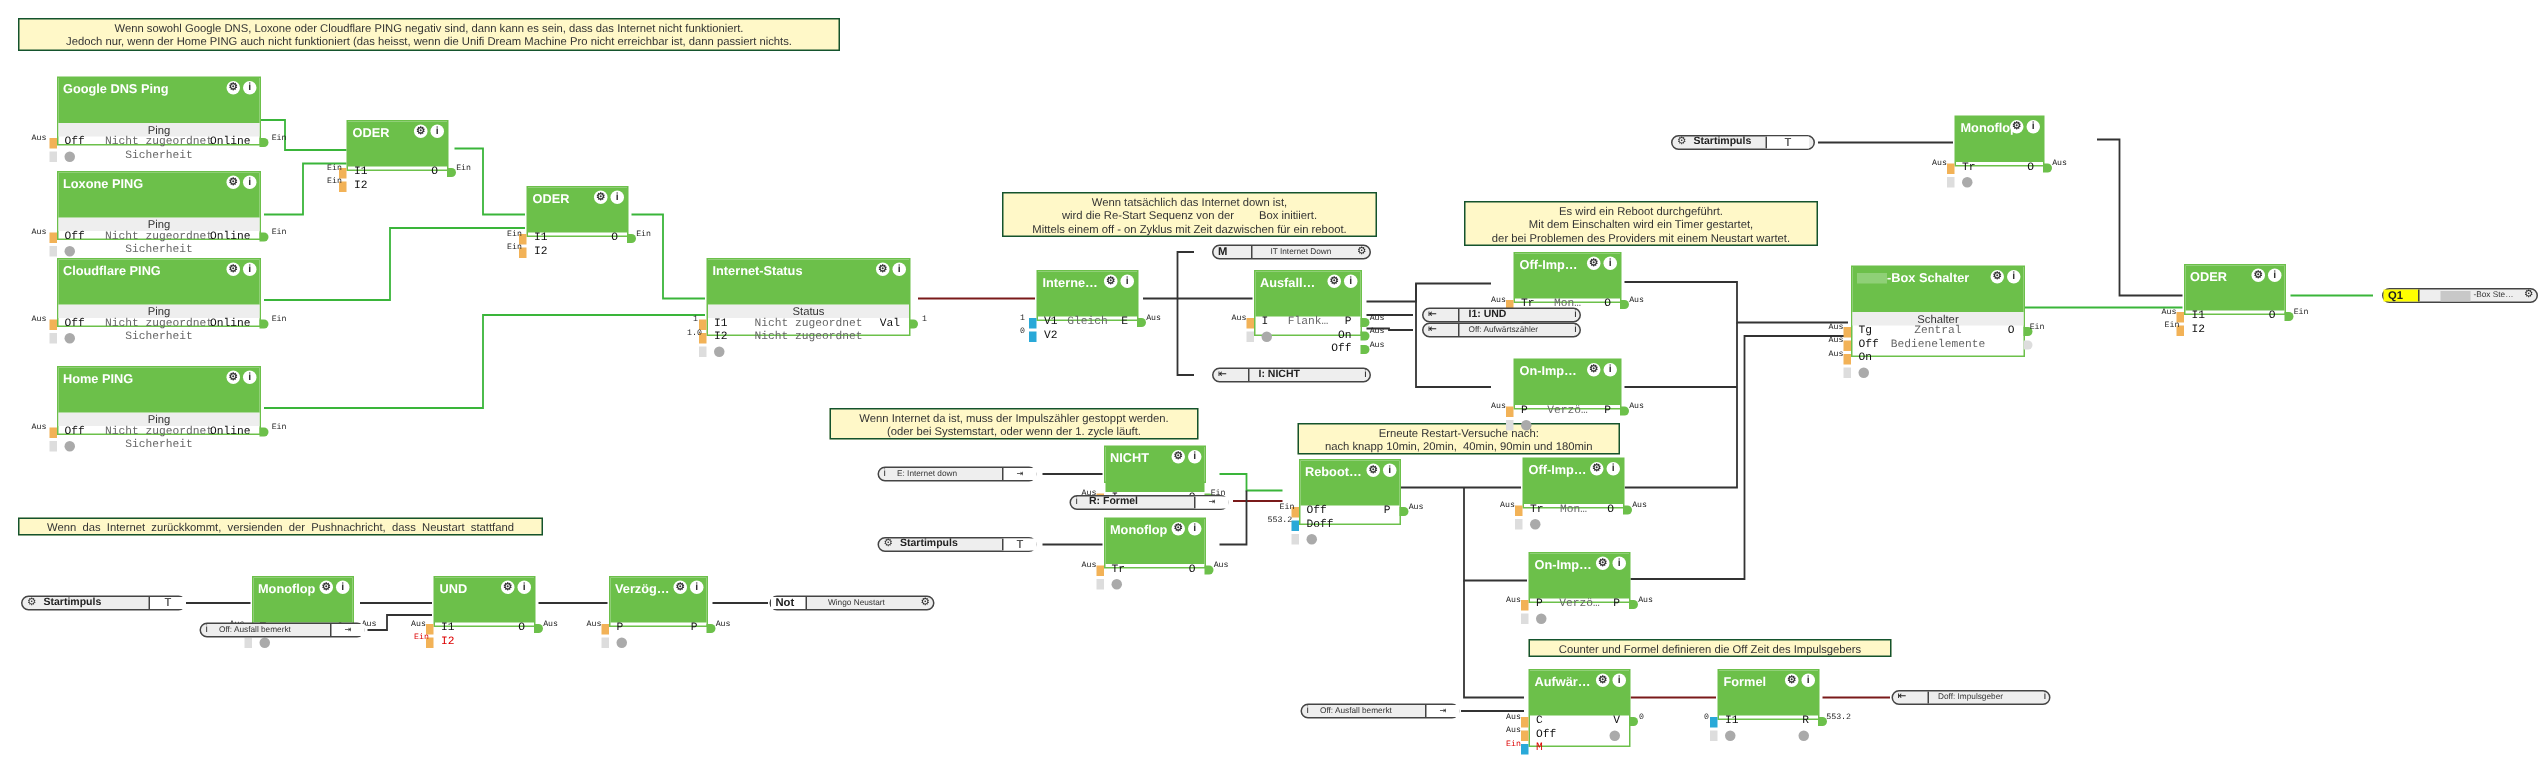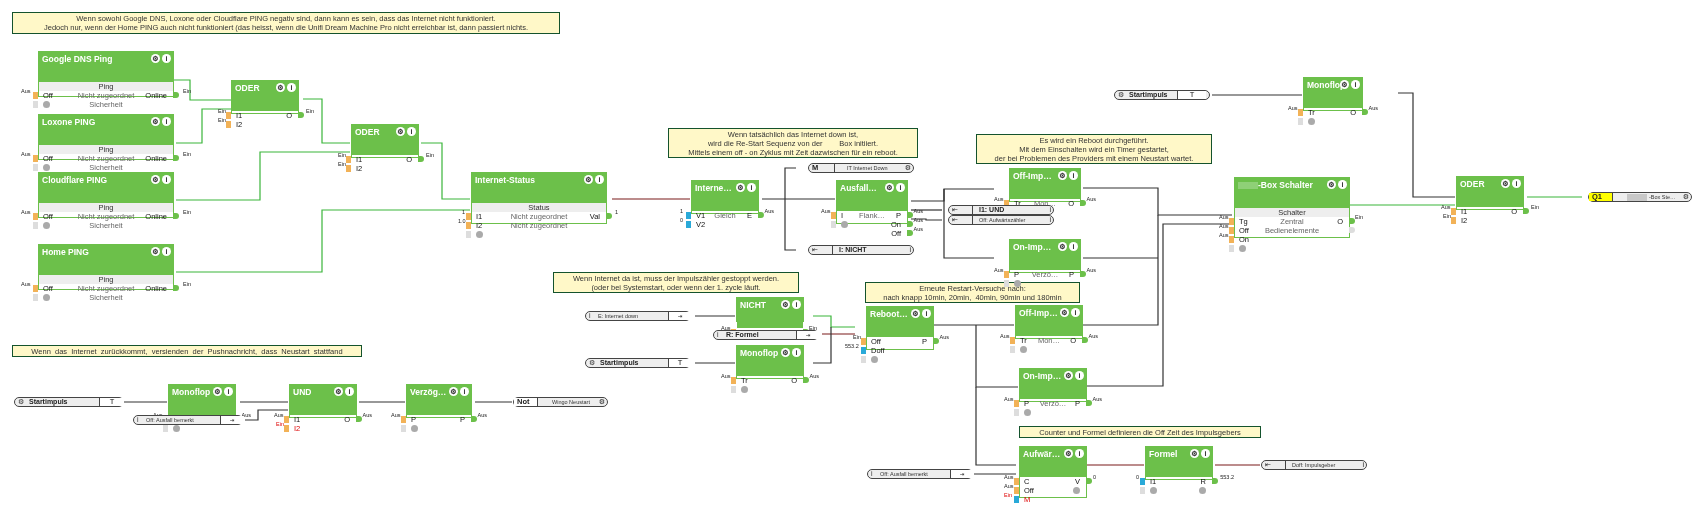--- a/index.html
+++ b/index.html
@@ -5,21 +5,21 @@
   html,body{margin:0;padding:0;background:#fff;}
   body{width:1698px;height:505px;position:relative;overflow:hidden;font-family:"Liberation Sans",sans-serif;font-size:8px;color:#222;}
   #wires{position:absolute;left:0;top:0;width:1698px;height:505px;pointer-events:none;}
   .note{position:absolute;background:#fff8c8;border:1px solid #14532d;text-align:center;font-size:7.5px;line-height:9px;color:#333;padding:1px 4px;box-sizing:border-box;white-space:pre;}
   .blk{position:absolute;background:#fff;border:1.5px solid #6cc04a;box-sizing:border-box;}
   .blk .hd{background:#6cc04a;color:#fff;font-weight:bold;font-size:8.5px;height:30px;line-height:14px;padding-left:3px;position:relative;white-space:nowrap;overflow:hidden;}
   .blk .hd .ic{position:absolute;top:2px;width:9px;height:9px;border-radius:50%;background:#fff;color:#333;font-size:7px;line-height:9px;text-align:center;font-weight:bold;}
   .blk .hd .gear{right:13px;}
   .blk .hd .info{right:2px;}
   .blk .sub{background:#eee;text-align:center;font-size:7.5px;height:9px;line-height:9px;color:#333;}
-  .row{position:relative;height:9px;line-height:9px;font-size:7.5px;white-space:nowrap;}
+  .row{position:relative;height:9px;line-height:9px;font-size:7.5px;white-space:nowrap;font-family:Liberation Mono, monospace;}
   .row .l{position:absolute;left:4px;color:#111;}
   .row .m{position:absolute;left:0;right:0;text-align:center;color:#666;}
   .row .r{position:absolute;right:6px;color:#111;}
   .plus{display:inline-block;width:7px;height:7px;border-radius:50%;background:#aaa;position:absolute;left:4px;top:1px;}
   .port-in{position:absolute;left:-6px;top:1px;width:5px;height:7px;background:#f2b257;}
   .port-in.blue{background:#29a9d8;}
   .port-in.grey{background:#ddd;}
   .port-out{position:absolute;right:-6px;top:1px;width:6px;height:6px;border-radius:0 3px 3px 0;background:#6cc04a;}
   .port-out.grey{background:#ddd;}
   .plabel{position:absolute;font-size:5.5px;color:#222;white-space:nowrap;}
@@ -605,17 +605,17 @@
 <div class="ref" style="left:14px;top:397px;width:110px;">
   <span class="tx" style="left:3px;font-size:7px;">⚙</span>
   <span class="tx bold" style="left:14px;font-size:7px;">Startimpuls</span>
   <span class="tx" style="left:84px;width:24px;text-align:center;border-left:1px solid #444;background:#fff;height:8px;font-size:7.5px;color:#111;">T</span>
 </div>
 <div class="ref" style="left:133px;top:415px;width:110px;">
   <span class="tx" style="left:3px;font-size:7px;">i</span>
   <span class="tx" style="left:12px;">Off: Ausfall bemerkt</span>
   <span class="tx" style="left:86px;width:22px;text-align:center;border-left:1px solid #444;background:#fff;height:8px;">⇥</span>
 </div>
-<div class="ref" style="left:513px;top:397px;width:95px;padding-left:32px;">
+<div class="ref" style="left:513px;top:397px;width:110px;padding-left:32px;">
   <span class="cell bold" style="left:0;width:24px;background:#fff;">Not</span>
   <span class="tx" style="left:38px;">Wingo Neustart</span>
   <span class="end">⚙</span>
 </div>
 
 </body></html>

